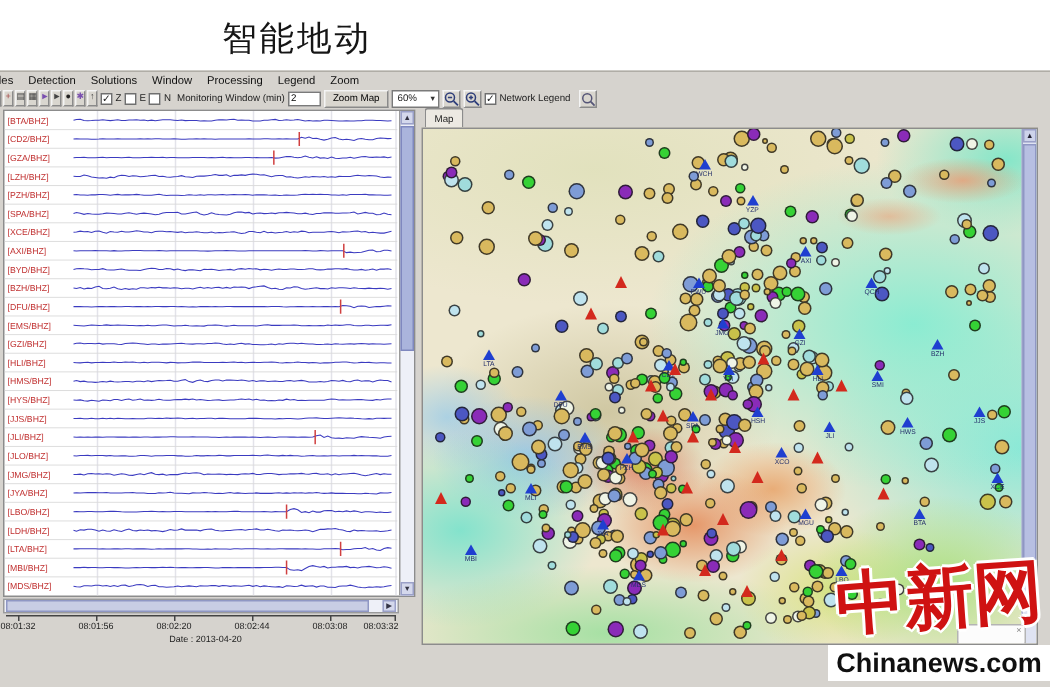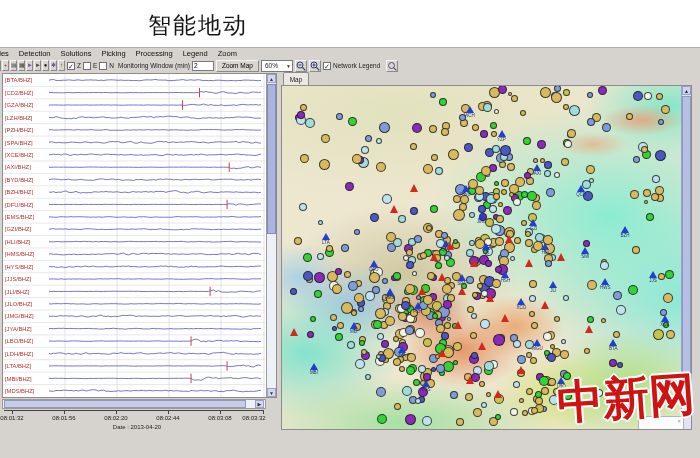--- a/index.html
+++ b/index.html
@@ -112,21 +112,21 @@
   <div class="header">
     <div class="brand-cn">智能地动</div>
   </div>
 
   <div class="window"></div>
 
   <div class="menubar">
     <span>Files</span>
     <span>Detection</span>
     <span>Solutions</span>
-    <span>Picking</span>
+    <span>Window</span>
     <span>Processing</span>
     <span>Legend</span>
     <span>Zoom</span>
   </div>
 
   <div class="toolbar">
     <span id="tool-buttons" style="display:flex;gap:1px;">
         <button class="tbtn" style="color: rgb(122, 79, 176);">◄</button>
         <button class="tbtn" style="color: rgb(160, 58, 58);">+</button>
         <button class="tbtn" style="color: rgb(68, 68, 68);">▤</button>
@@ -998,15 +998,16 @@
       </div>
         <div class="map-vscroll">
         <div class="up">▲</div>
         <div class="thumb"></div>
       </div>
       </div>
   </div>
 
   <div class="watermark">
     <div class="wm-cn">中新网</div>
+    <div class="wm-en">Chinanews.com</div>
   </div>
 
 </div>
 
 </body></html>

